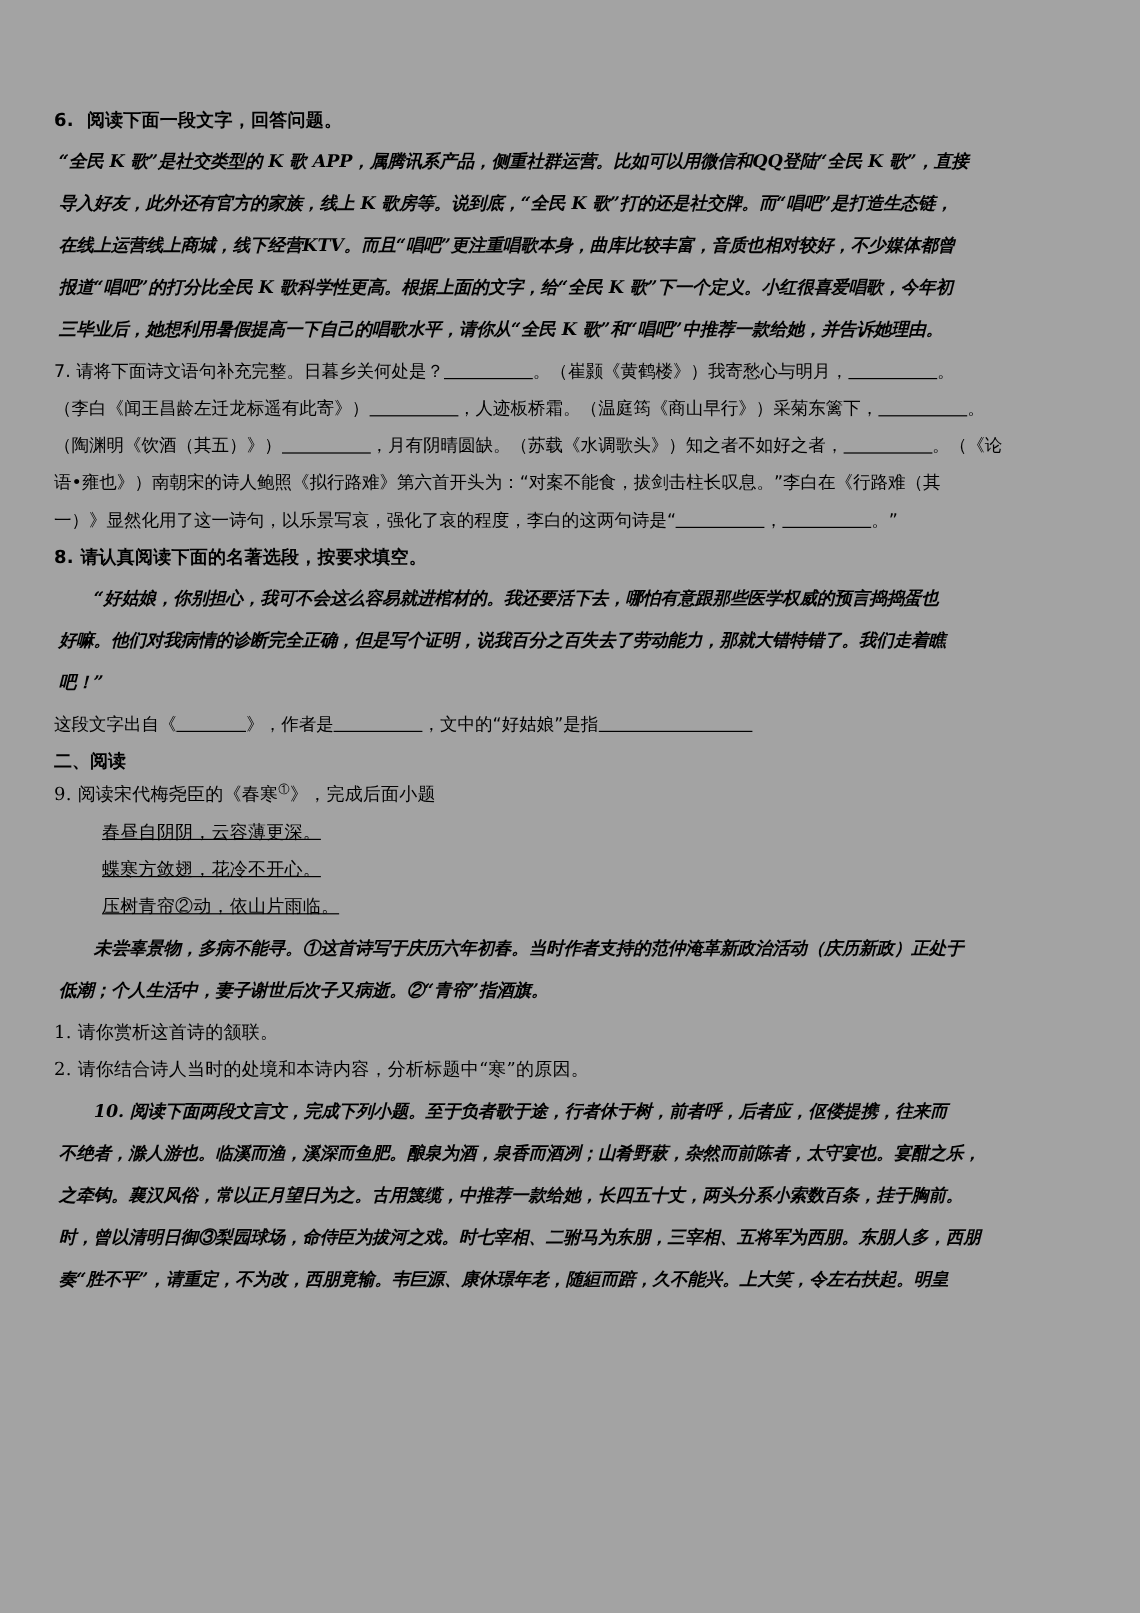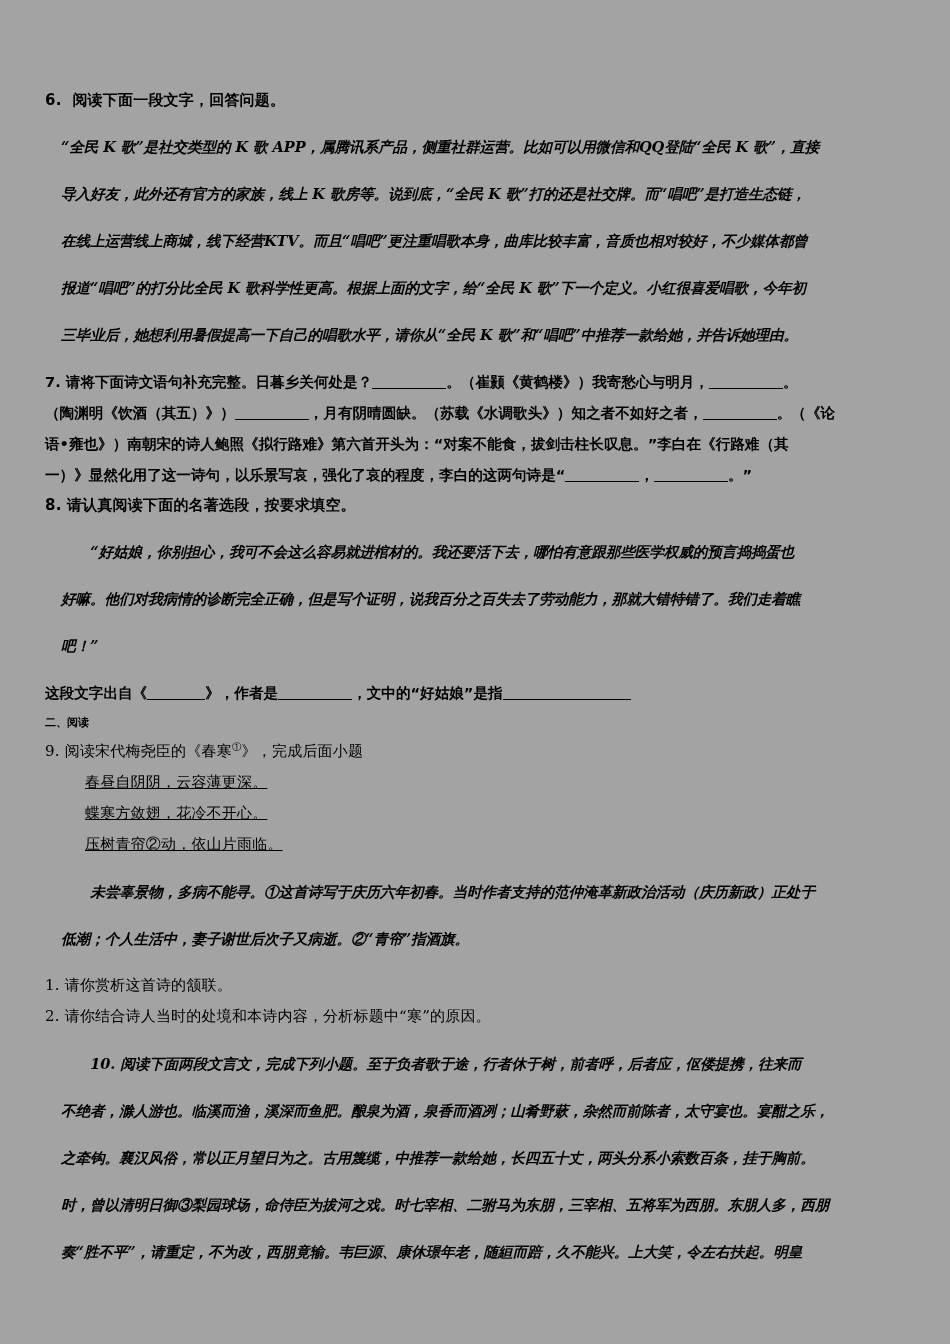--- a/index.html
+++ b/index.html
@@ -38,21 +38,21 @@
 
   
   .body-dense {
     font-family: "DejaVu Serif", "Liberation Serif", serif;
     font-style: italic;
     font-weight: bold;
     font-size: 14.6px;
     line-height: 31px;
     text-align: justify;
     text-justify: inter-ideograph;
-    margin: 16px;
+    margin: 4px;
     letter-spacing: -0.1px;
   }
 
   
   .body-light {
     font-family: "DejaVu Serif", "Liberation Serif", serif;
     font-size: 15px;
     line-height: 31px;
     text-align: justify;
     text-justify: inter-ideograph;
@@ -63,27 +63,26 @@
   
   .body-narrow {
     font-family: "DejaVu Sans", "Liberation Sans", sans-serif;
     font-size: 14.6px;
     line-height: 31px;
     text-align: justify;
     text-justify: inter-ideograph;
     margin: 0;
     transform-origin: left center;
     letter-spacing: 0px;
-    font-weight: bold;
   }
 
   .section-title {
     font-family: "DejaVu Sans", "Liberation Sans", sans-serif;
     font-weight: bold;
-    font-size: 11px;
+    font-size: 15px;
     line-height: 26px;
     margin: 2px 0 0 0;
   }
 
   .indent1 { text-indent: 2em; }
   .indent-poem { padding-left: 40px; text-decoration: underline; }
 
   .blank {
     display: inline-block;
     border-bottom: 1.4px solid #000;
@@ -114,20 +113,23 @@
       <p class="body-dense">导入好友，此外还有官方的家族，线上 K 歌房等。说到底，“全民 K 歌”打的还是社交牌。而“唱吧”是打造生态链，</p>
       <p class="body-dense">在线上运营线上商城，线下经营KTV。而且“唱吧”更注重唱歌本身，曲库比较丰富，音质也相对较好，不少媒体都曾</p>
       <p class="body-dense">报道“唱吧”的打分比全民 K 歌科学性更高。根据上面的文字，给“全民 K 歌”下一个定义。小红很喜爱唱歌，今年初</p>
       <p class="body-dense">三毕业后，她想利用暑假提高一下自己的唱歌水平，请你从“全民 K 歌”和“唱吧”中推荐一款给她，并告诉她理由。</p>
     </div>
 
     <div>
       <p class="body-narrow">
         <span>7.</span>
         <span>请将下面诗文语句补充完整。</span><span>日暮乡关何处是？</span><span class="blank b-md"></span><span>。（崔颢《黄鹤楼》）我寄愁心与明月，</span><span class="blank b-md"></span><span>。</span>
+      </p>
+      <p class="body-narrow">
+        <span>（李白《闻王昌龄左迁龙标遥有此寄》）</span><span class="blank b-md"></span><span>，人迹板桥霜。（温庭筠《商山早行》）采菊东篱下，</span><span class="blank b-md"></span><span>。</span>
       </p>
       <p class="body-narrow">
         <span>（陶渊明《饮酒（其五）》）</span><span class="blank b-md"></span><span>，月有阴晴圆缺。（苏载《水调歌头》）知之者不如好之者，</span><span class="blank b-md"></span><span>。（《论</span>
       </p>
       <p class="body-narrow">
         <span>语•雍也》）南朝宋的诗人鲍照《拟行路难》第六首开头为：“对案不能食，拔剑击柱长叹息。”李白在《行路难（其</span>
       </p>
       <p class="body-narrow">
         <span>一）》显然化用了这一诗句，以乐景写哀，强化了哀的程度，李白的这两句诗是“</span><span class="blank b-md"></span><span>，</span><span class="blank b-md"></span><span>。”</span>
       </p>

